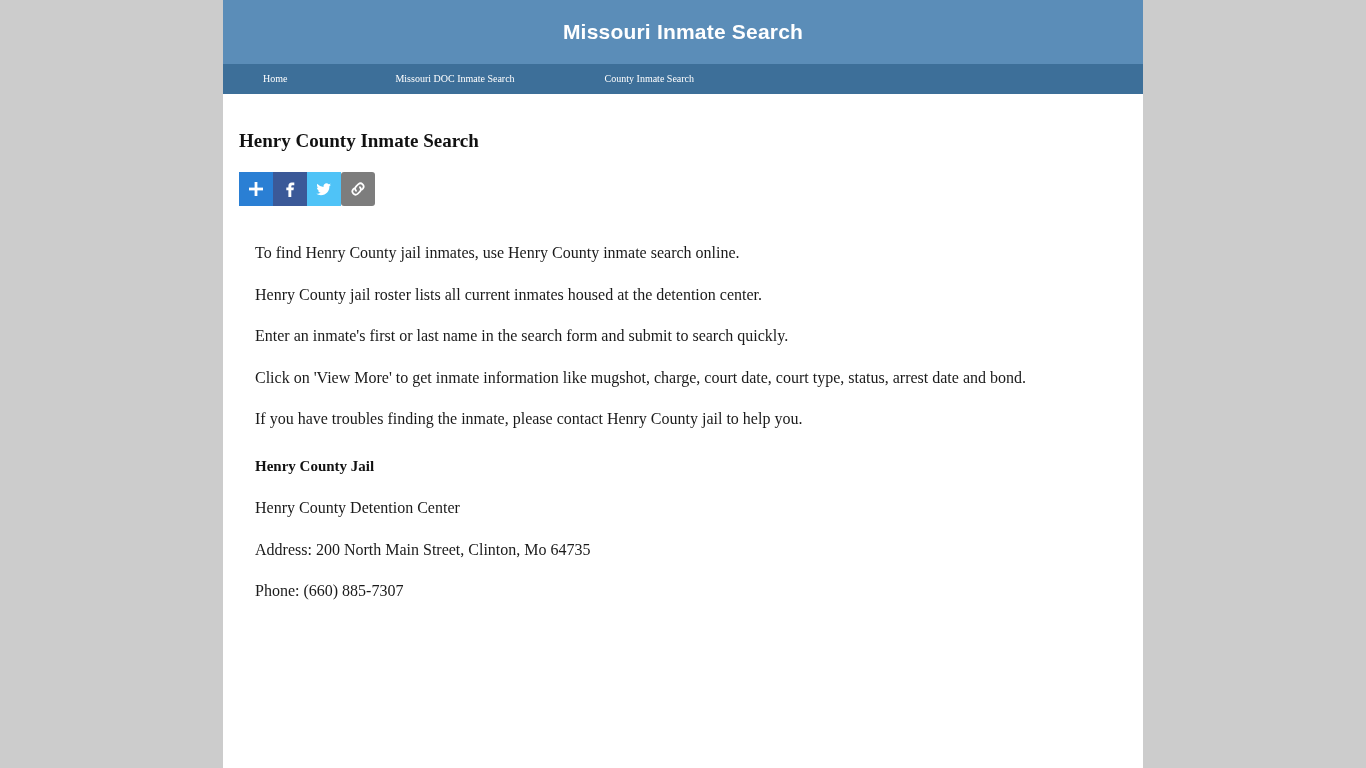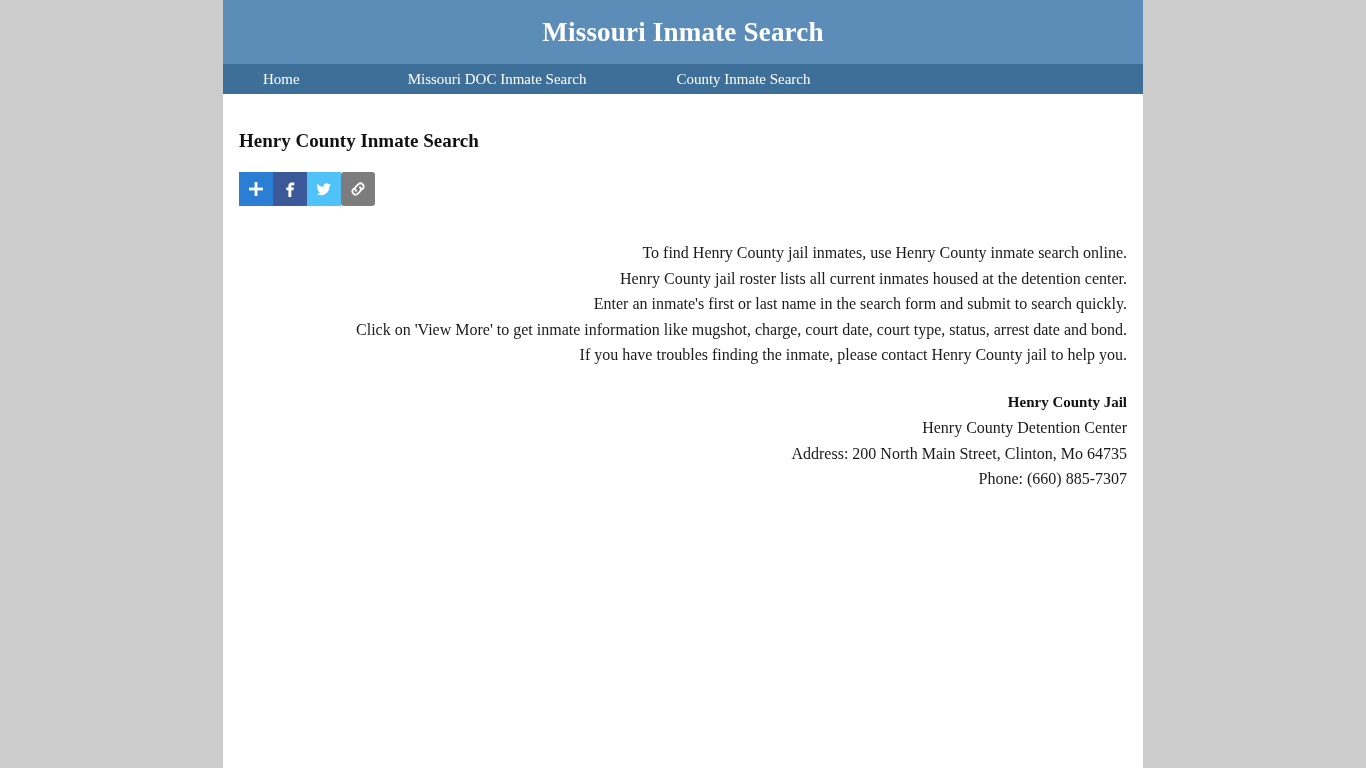--- a/index.html
+++ b/index.html
@@ -26,35 +26,35 @@
   }
   .site-header {
     height: 64px;
     background: #5b8db8;
     display: flex;
     align-items: center;
     justify-content: center;
   }
   .site-title {
     color: #ffffff;
-    font-size: 27px;
+    font-size: 21px;
     font-weight: bold;
-    font-family: Liberation Serif, serif;
+    font-family: Liberation Sans, sans-serif;
     letter-spacing: 0.2px;
   }
   .navbar {
     height: 30px;
     background: #3d6f99;
     display: flex;
     align-items: center;
     padding-left: 16px;
   }
   .nav-item {
     color: #ffffff;
-    font-size: 15px;
+    font-size: 10px;
     font-family: "Liberation Serif", serif;
     text-decoration: none;
     padding: 0 24px;
     line-height: 30px;
     white-space: nowrap;
     cursor: pointer;
   }
   .nav-spacer-1 { width: 60px; }
   .nav-spacer-2 { width: 42px; }
 
@@ -87,21 +87,21 @@
   .share-facebook { background: #3b5998; }
   .share-twitter { background: #4fc3f7; }
   .share-link { background: #7d7d7d; border-radius: 3px; }
 
   .body-text {
     font-family: "Liberation Serif", serif;
     font-size: 16px;
     color: #1a1a1a;
     line-height: 25.5px;
   }
-  .body-text p { margin: 0; text-align: right; }
+  .body-text p { margin: 16px; }
   .jail-block { margin-top: 22px; }
   .jail-name {
     font-weight: bold;
     font-size: 15px;
     color: #111111;
     margin-bottom: 1px;
   }
 </style>
 </head>
 <body>

